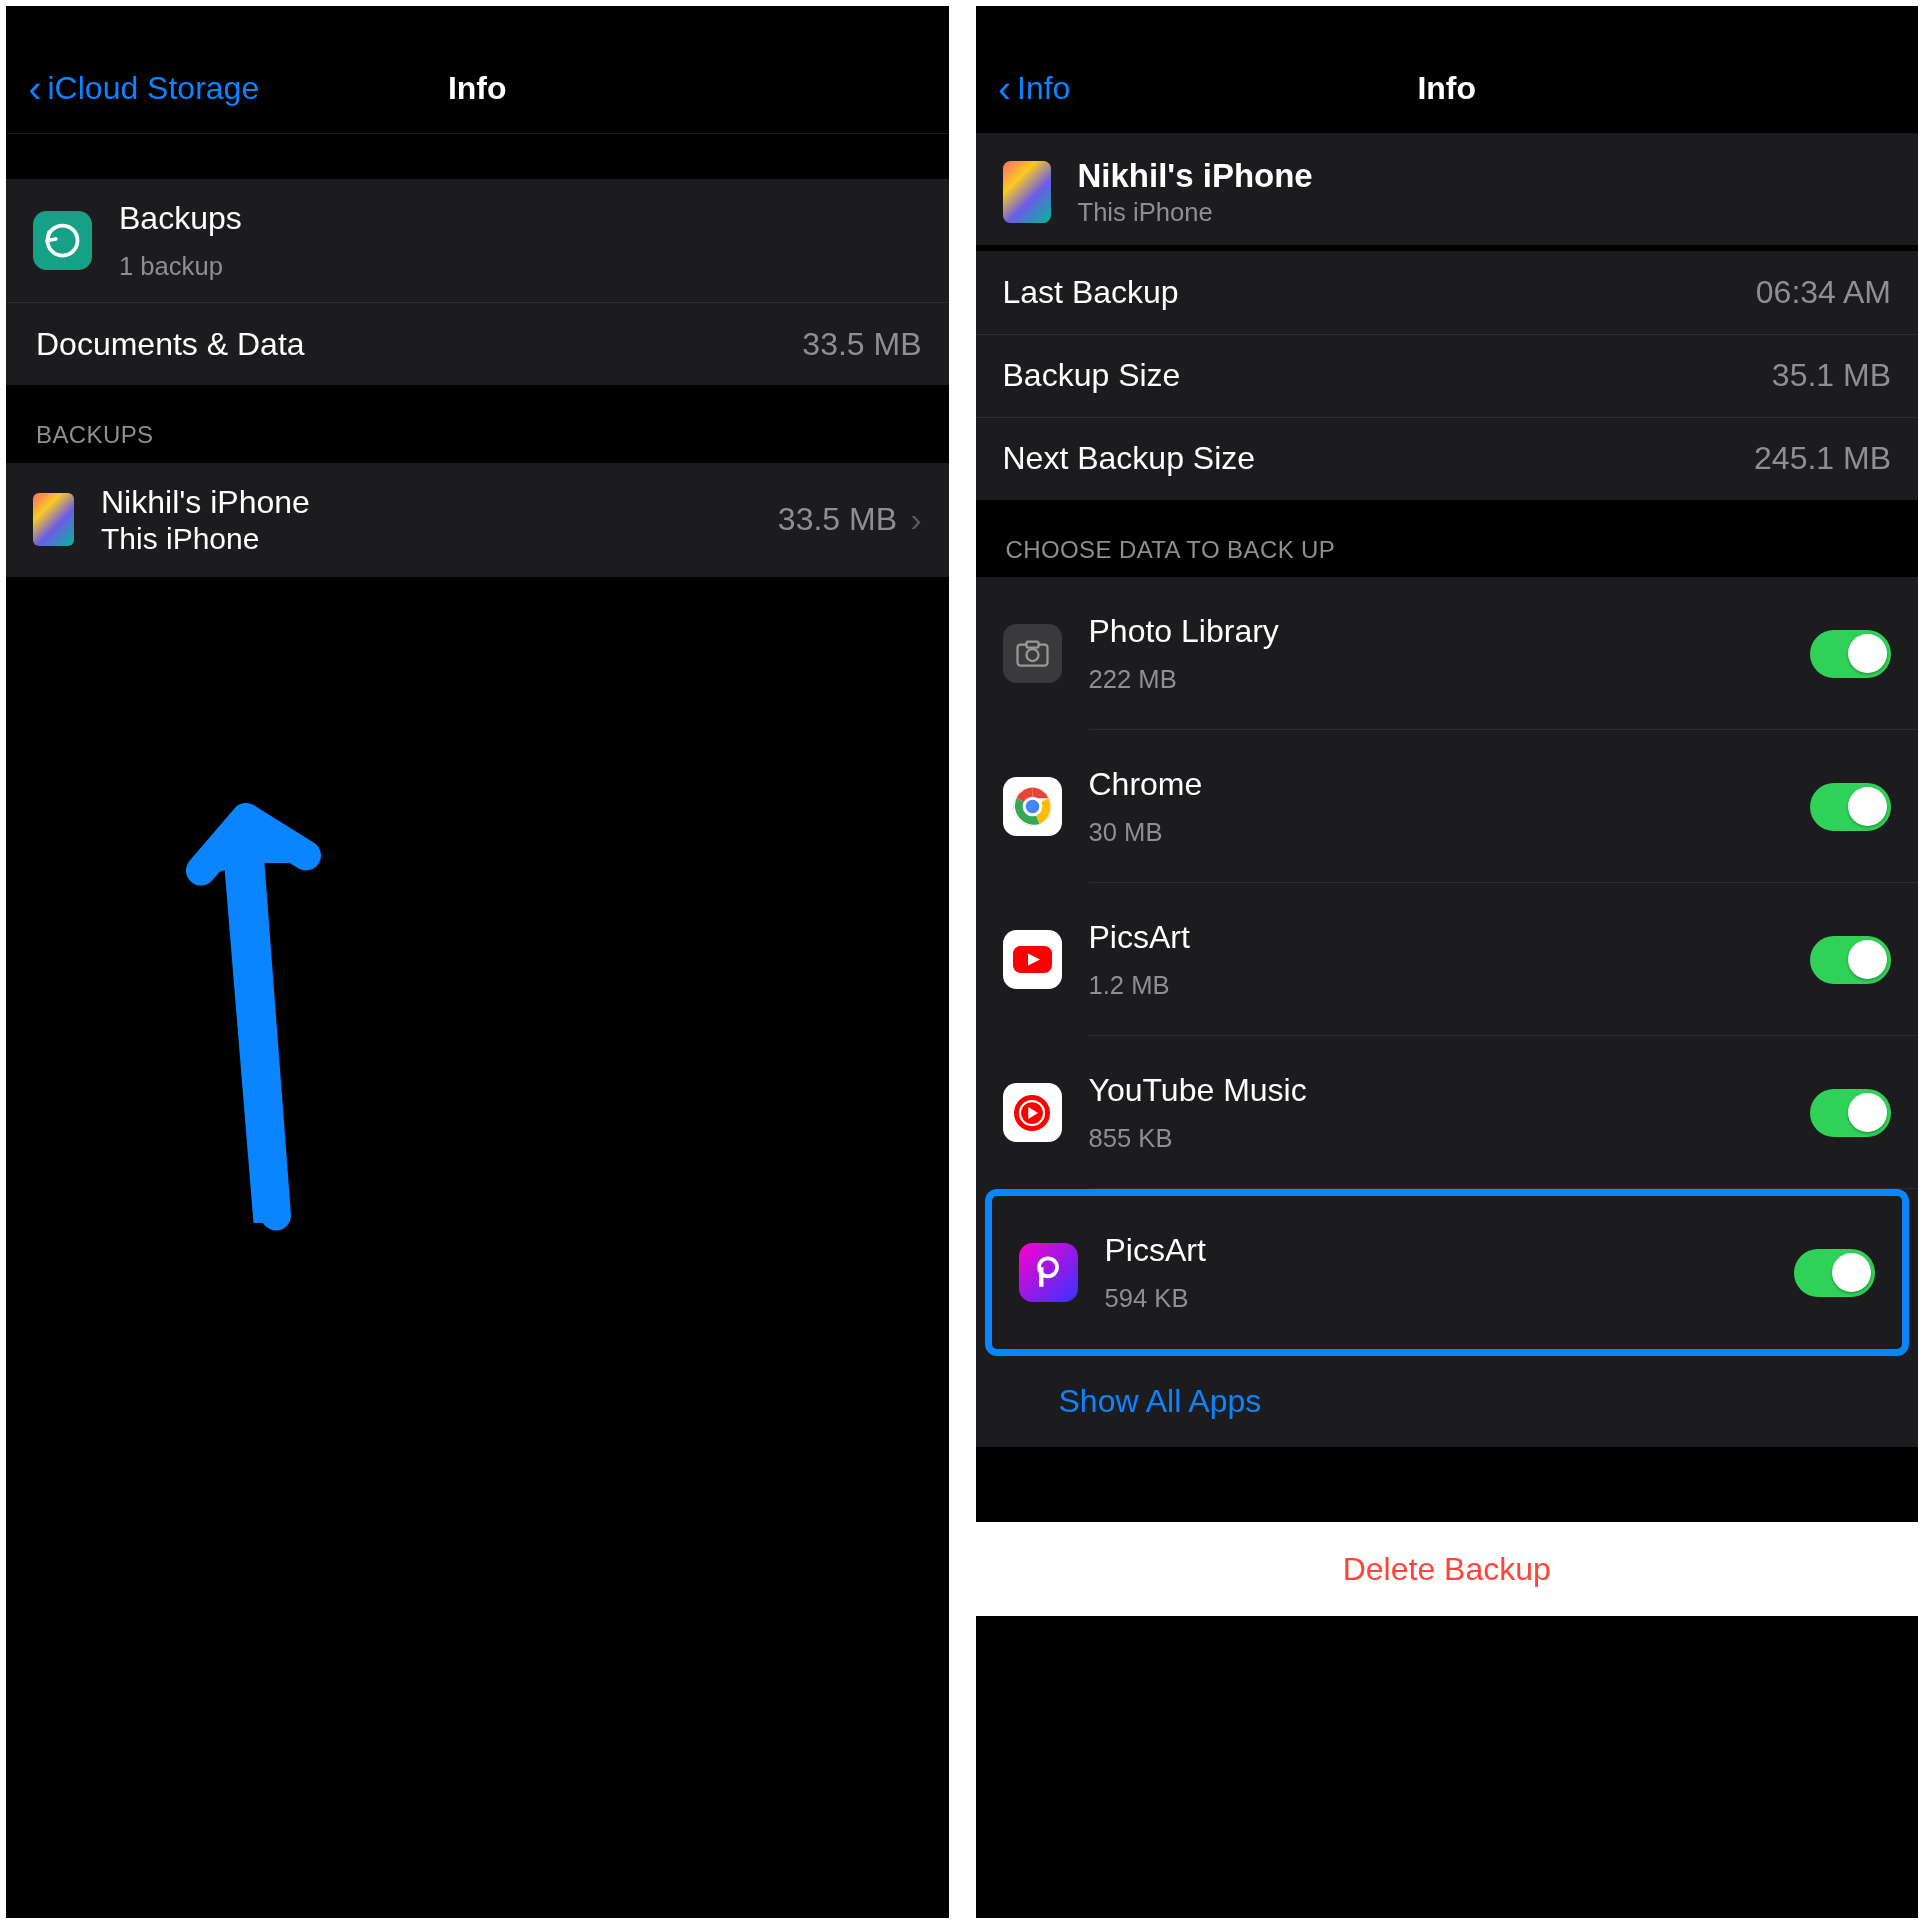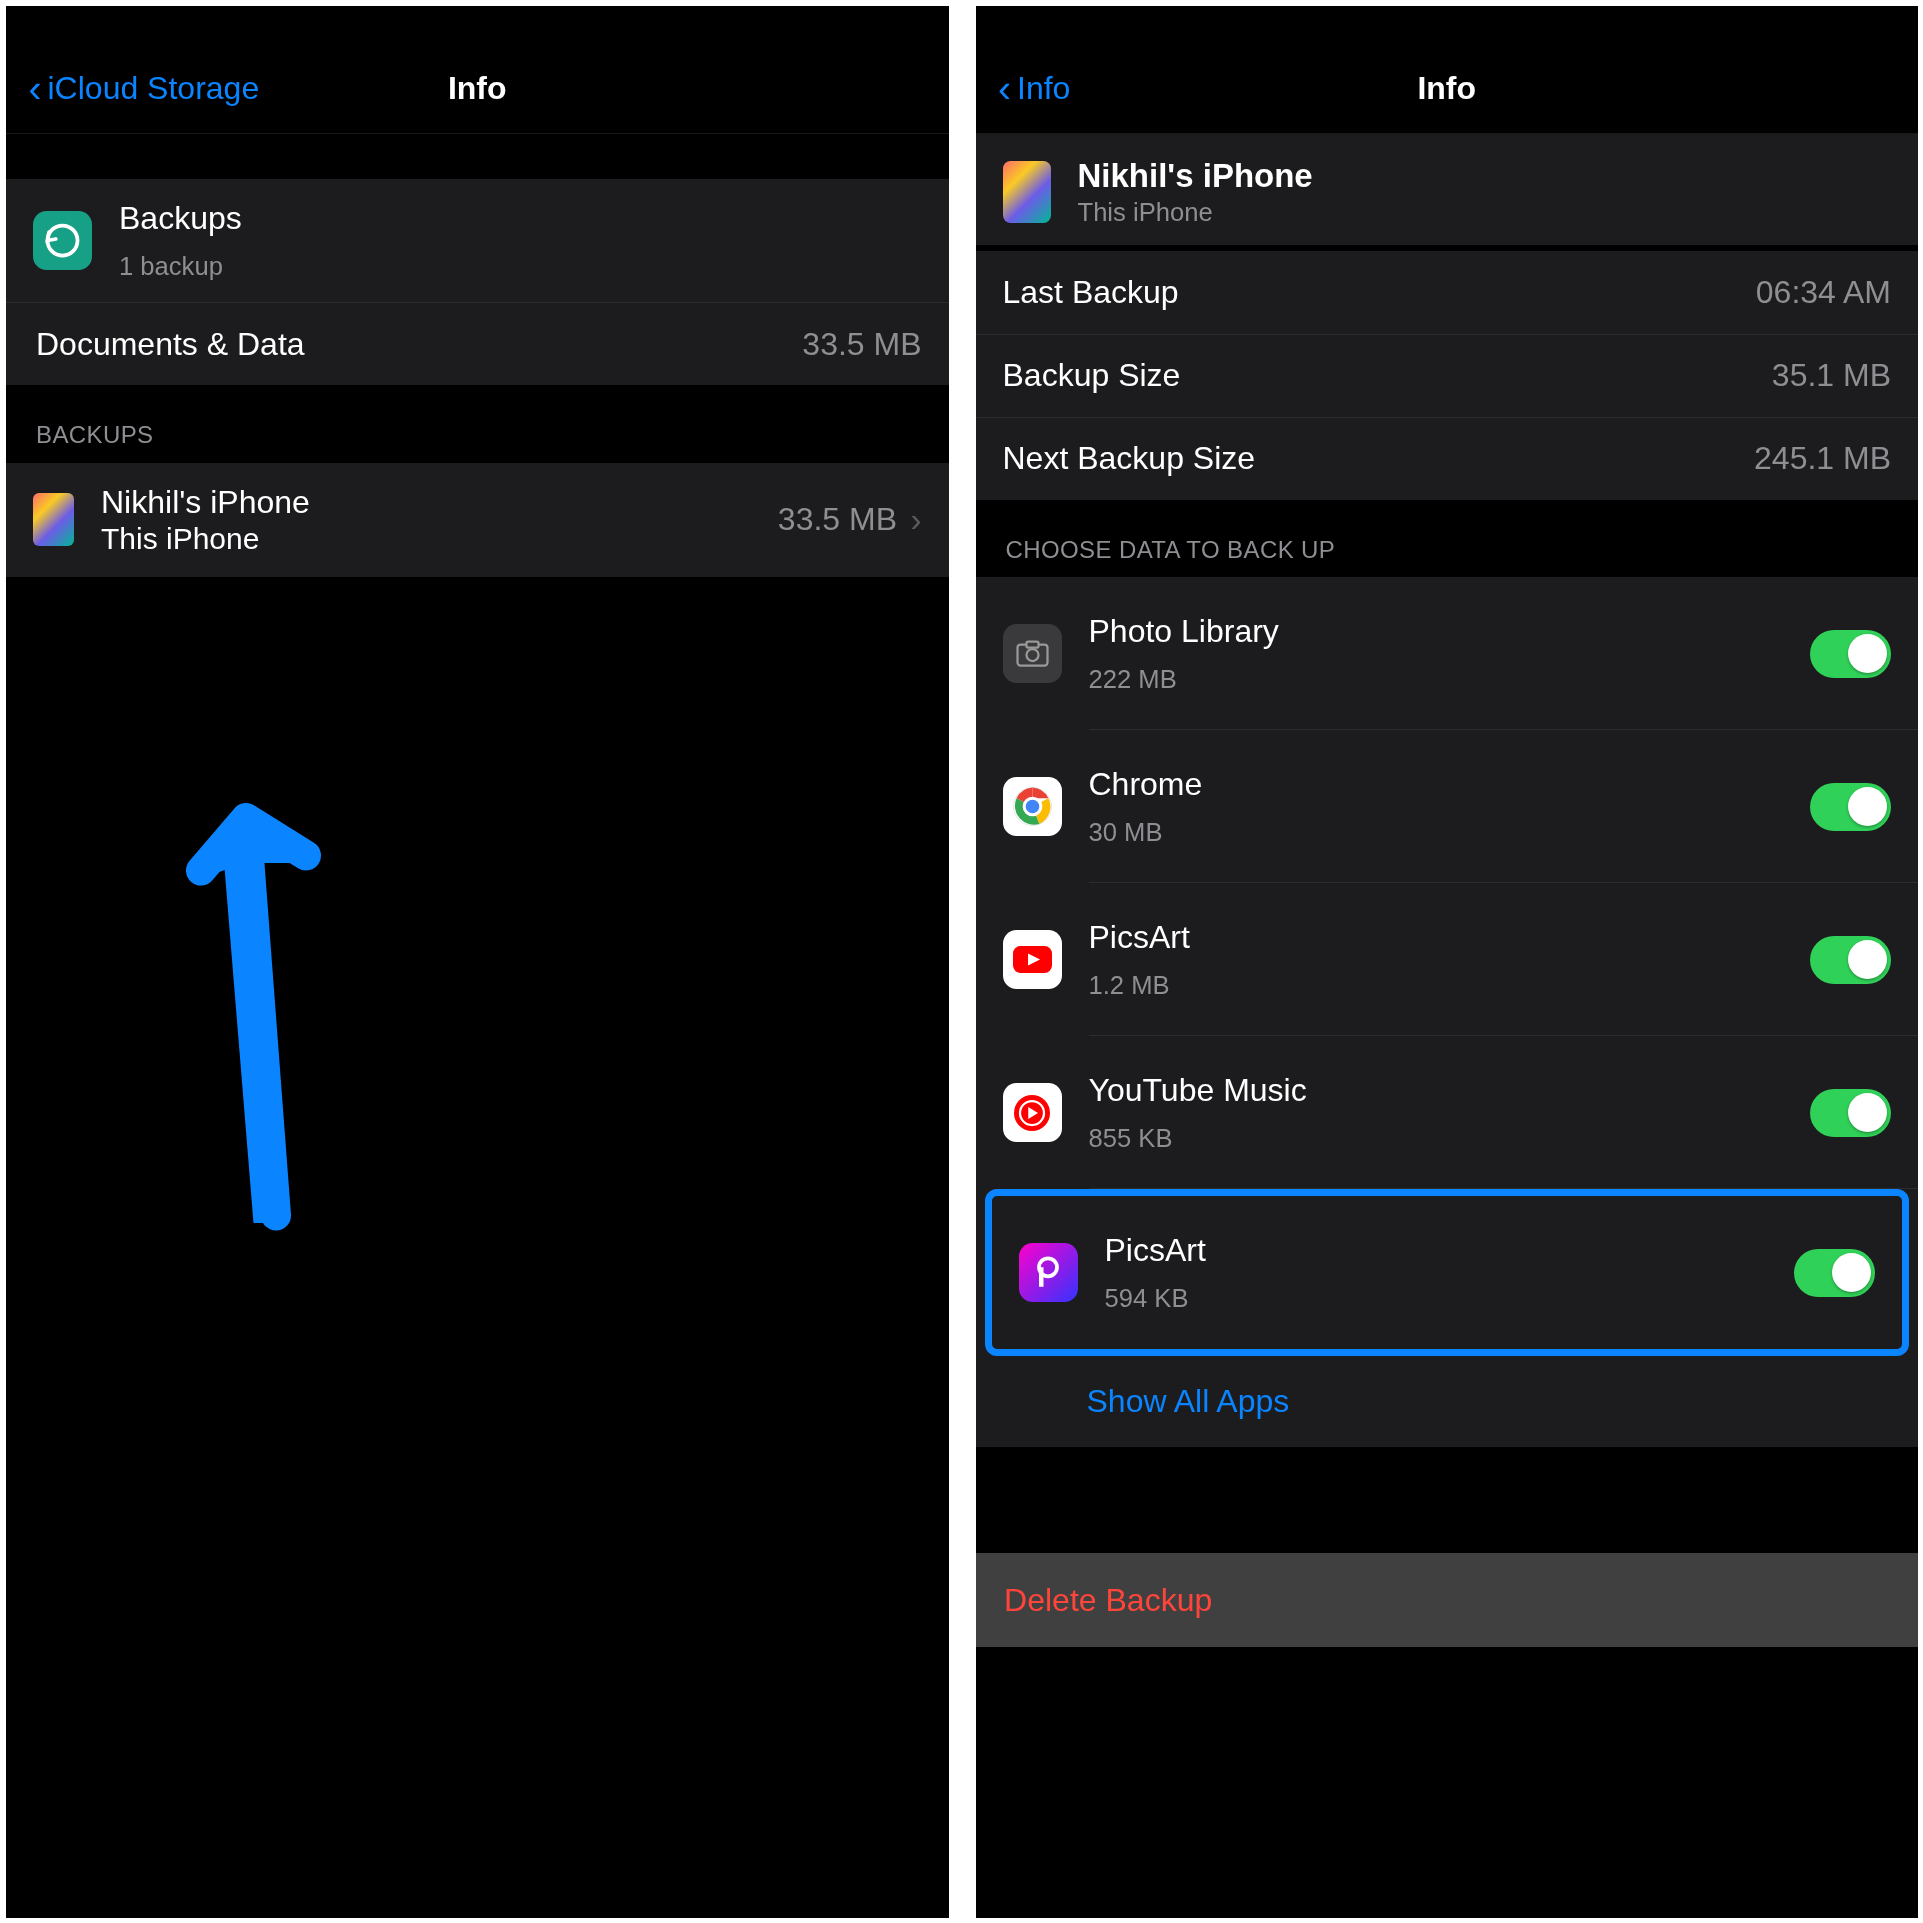--- a/index.html
+++ b/index.html
@@ -136,30 +136,29 @@
     top: 4.5px;
     width: 39px;
     height: 39px;
     background: #fff;
     border-radius: 50%;
     box-shadow: 0 1.5px 3px rgba(0,0,0,0.3);
   }
   .link-row {
     color: #0a84ff;
     font-size: 32px;
-    padding: 27px 27px 27px 111px;
+    padding: 27px 27px 27px 83px;
     background: #1c1c1e;
   }
   .delete-row {
     color: #ff453a;
     font-size: 32px;
-    text-align: left;
+    text-align: center;
     padding: 28.6px;
-    background: #404040;
-    margin-top: 31px;
+    background: #ffffff;
   }
   .arrow-annotation {
     position: absolute;
     left: 165px;
     top: 789px;
     pointer-events: none;
   }
   .highlight-box {
     border: 7.5px solid #0a84ff;
     border-radius: 12px;

